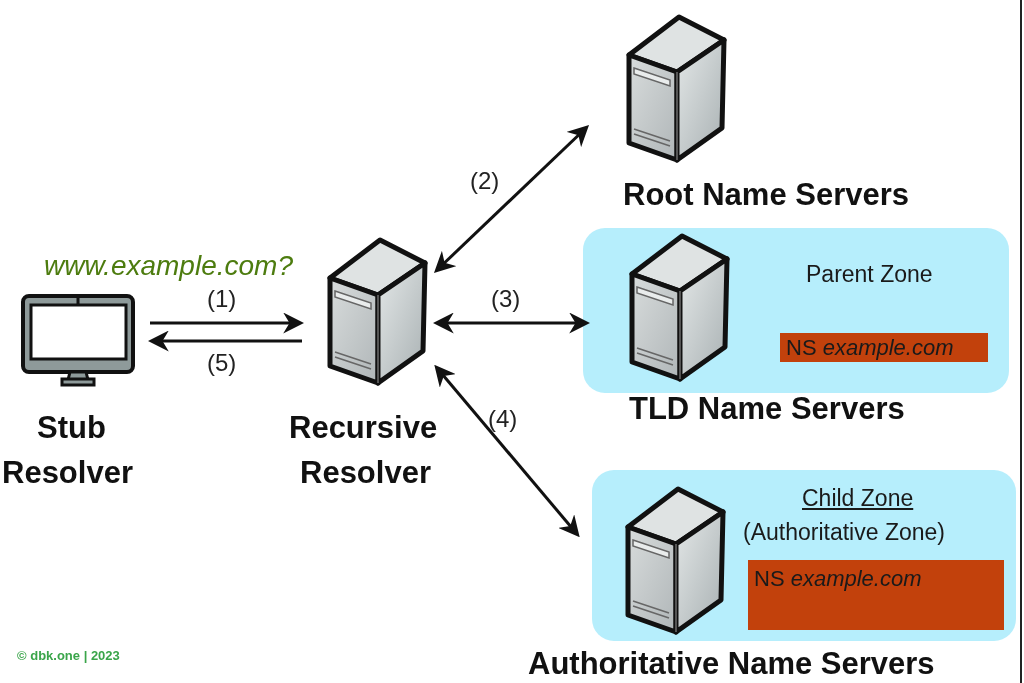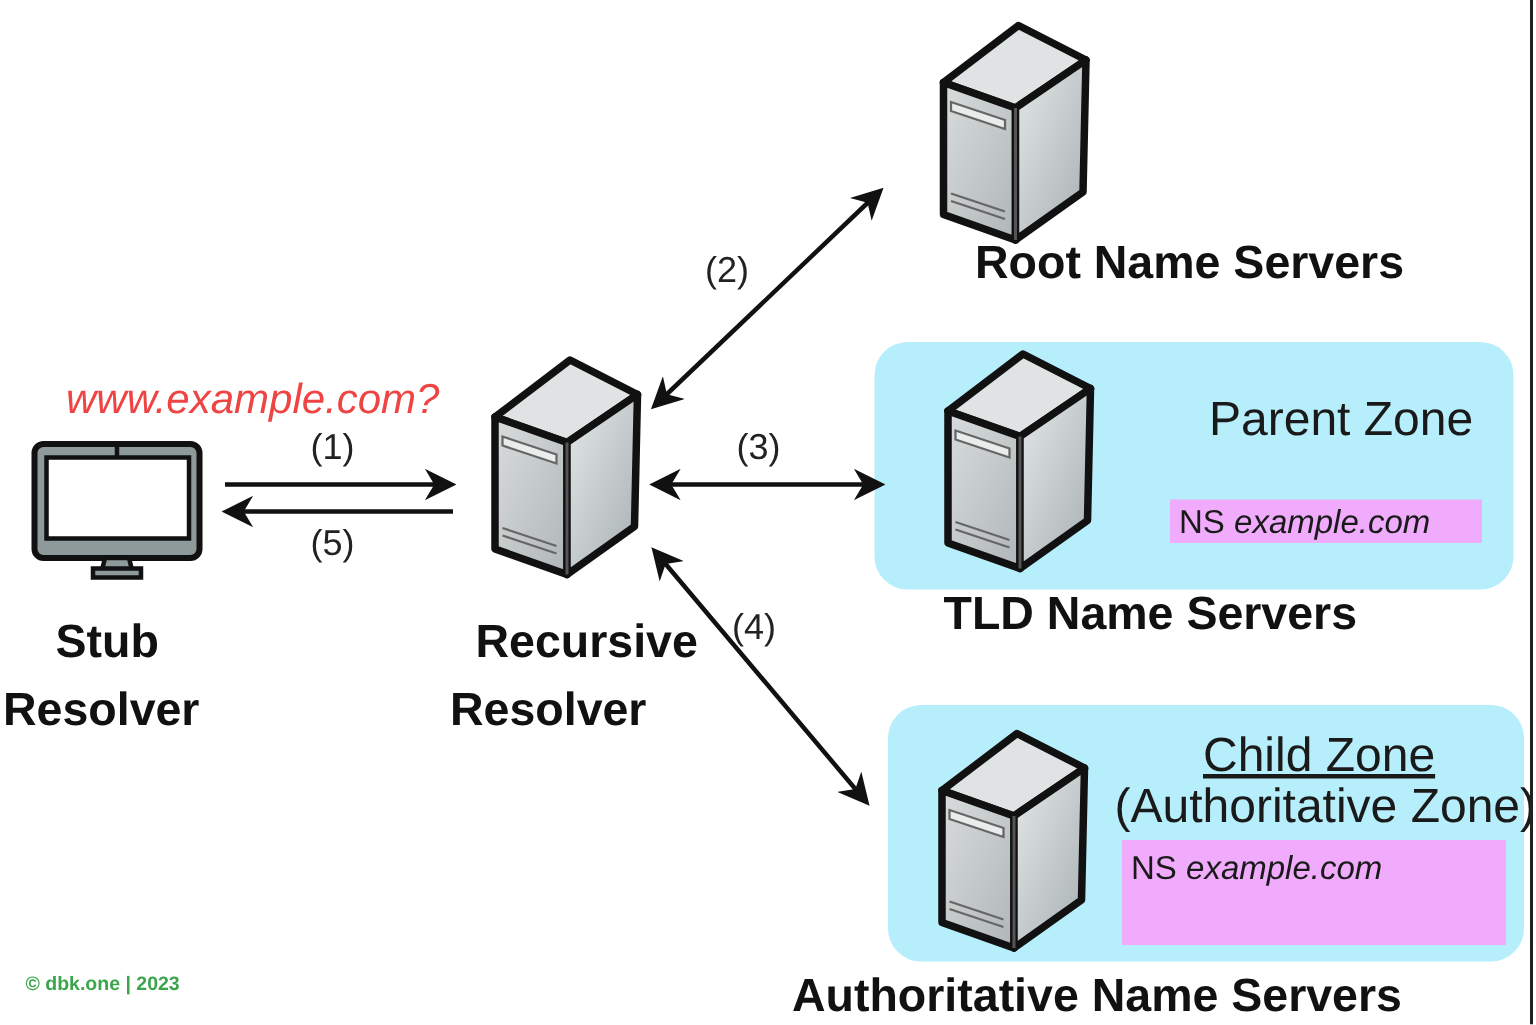--- a/index.html
+++ b/index.html
@@ -2,24 +2,24 @@
 <html><head>
 <meta charset="utf-8">
 <style>
   html, body { margin:0; padding:0; background:#ffffff; }
   body { width:1024px; height:683px; position:relative; overflow:hidden; font-family:"Liberation Sans", sans-serif; }
   #canvas { position:absolute; left:0; top:0; width:1024px; height:683px; }
   .label { position:absolute; white-space:nowrap; color:#111; }
   .bold { font-weight:bold; }
   .big { font-size:31px; }
   .step { font-size:24px; color:#222; }
-  .zone-title { font-size:32px; color:#1a1a1a; }
-  .rec { position:absolute; background:#f0abfc; font-size:22px; color:#1a1a1a; line-height:29px; padding:0 6px; }
+  .zone-title { font-size:23px; color:#1a1a1a; }
+  .rec { position:absolute; background:#c2410c; font-size:22px; color:#1a1a1a; line-height:29px; padding:0 6px; }
   .rec i { font-style:italic; }
-  .query { font-size:28px; color:#ef4444; font-style:italic; }
+  .query { font-size:28px; color:#4d7c0f; font-style:italic; }
   .footer { font-size:13px; color:#3aa54a; font-weight:bold; }
   .zone { position:absolute; background:#b6eefc; border-radius:22px; }
   .right-edge { position:absolute; left:1020px; top:0; width:2px; height:683px; background:#222; }
 </style>
 </head>
 <body>
 
 <div class="zone" style="left:583px; top:228px; width:426px; height:165px;"></div>
 <div class="zone" style="left:592px; top:470px; width:424px; height:171px;"></div>
 
@@ -72,24 +72,24 @@
 
 <div class="label step" style="left:207px; top:285px;">(1)</div>
 <div class="label step" style="left:207px; top:349px;">(5)</div>
 <div class="label step" style="left:470px; top:167px;">(2)</div>
 <div class="label step" style="left:491px; top:285px;">(3)</div>
 <div class="label step" style="left:488px; top:405px;">(4)</div>
 
 <div class="label bold big" style="left:37px; top:410px;">Stub</div>
 <div class="label bold big" style="left:2px; top:455px;">Resolver</div>
 
-<div class="label bold big" style="left:289px; top:410px;margin-left:28px;">Recursive</div>
+<div class="label bold big" style="left:289px; top:410px;">Recursive</div>
 <div class="label bold big" style="left:300px; top:455px;">Resolver</div>
 
-<div class="label bold big" style="left:623px; top:157px;margin-left:27px;">Root Name Servers</div>
+<div class="label bold big" style="left:623px; top:177px;">Root Name Servers</div>
 
 <div class="label zone-title" style="left:806px; top:261px;">Parent Zone</div>
 <div class="rec" style="left:780px; top:333px; width:196px;">
   <span>NS</span>
   <i>example.com</i>
 </div>
 <div class="label bold big" style="left:629px; top:391px;">TLD Name Servers</div>
 
 <div class="label zone-title" style="left:802px; top:485px;text-decoration:underline;">Child Zone</div>
 <div class="label zone-title" style="left:743px; top:519px;text-align:center;">(Authoritative Zone)</div>

